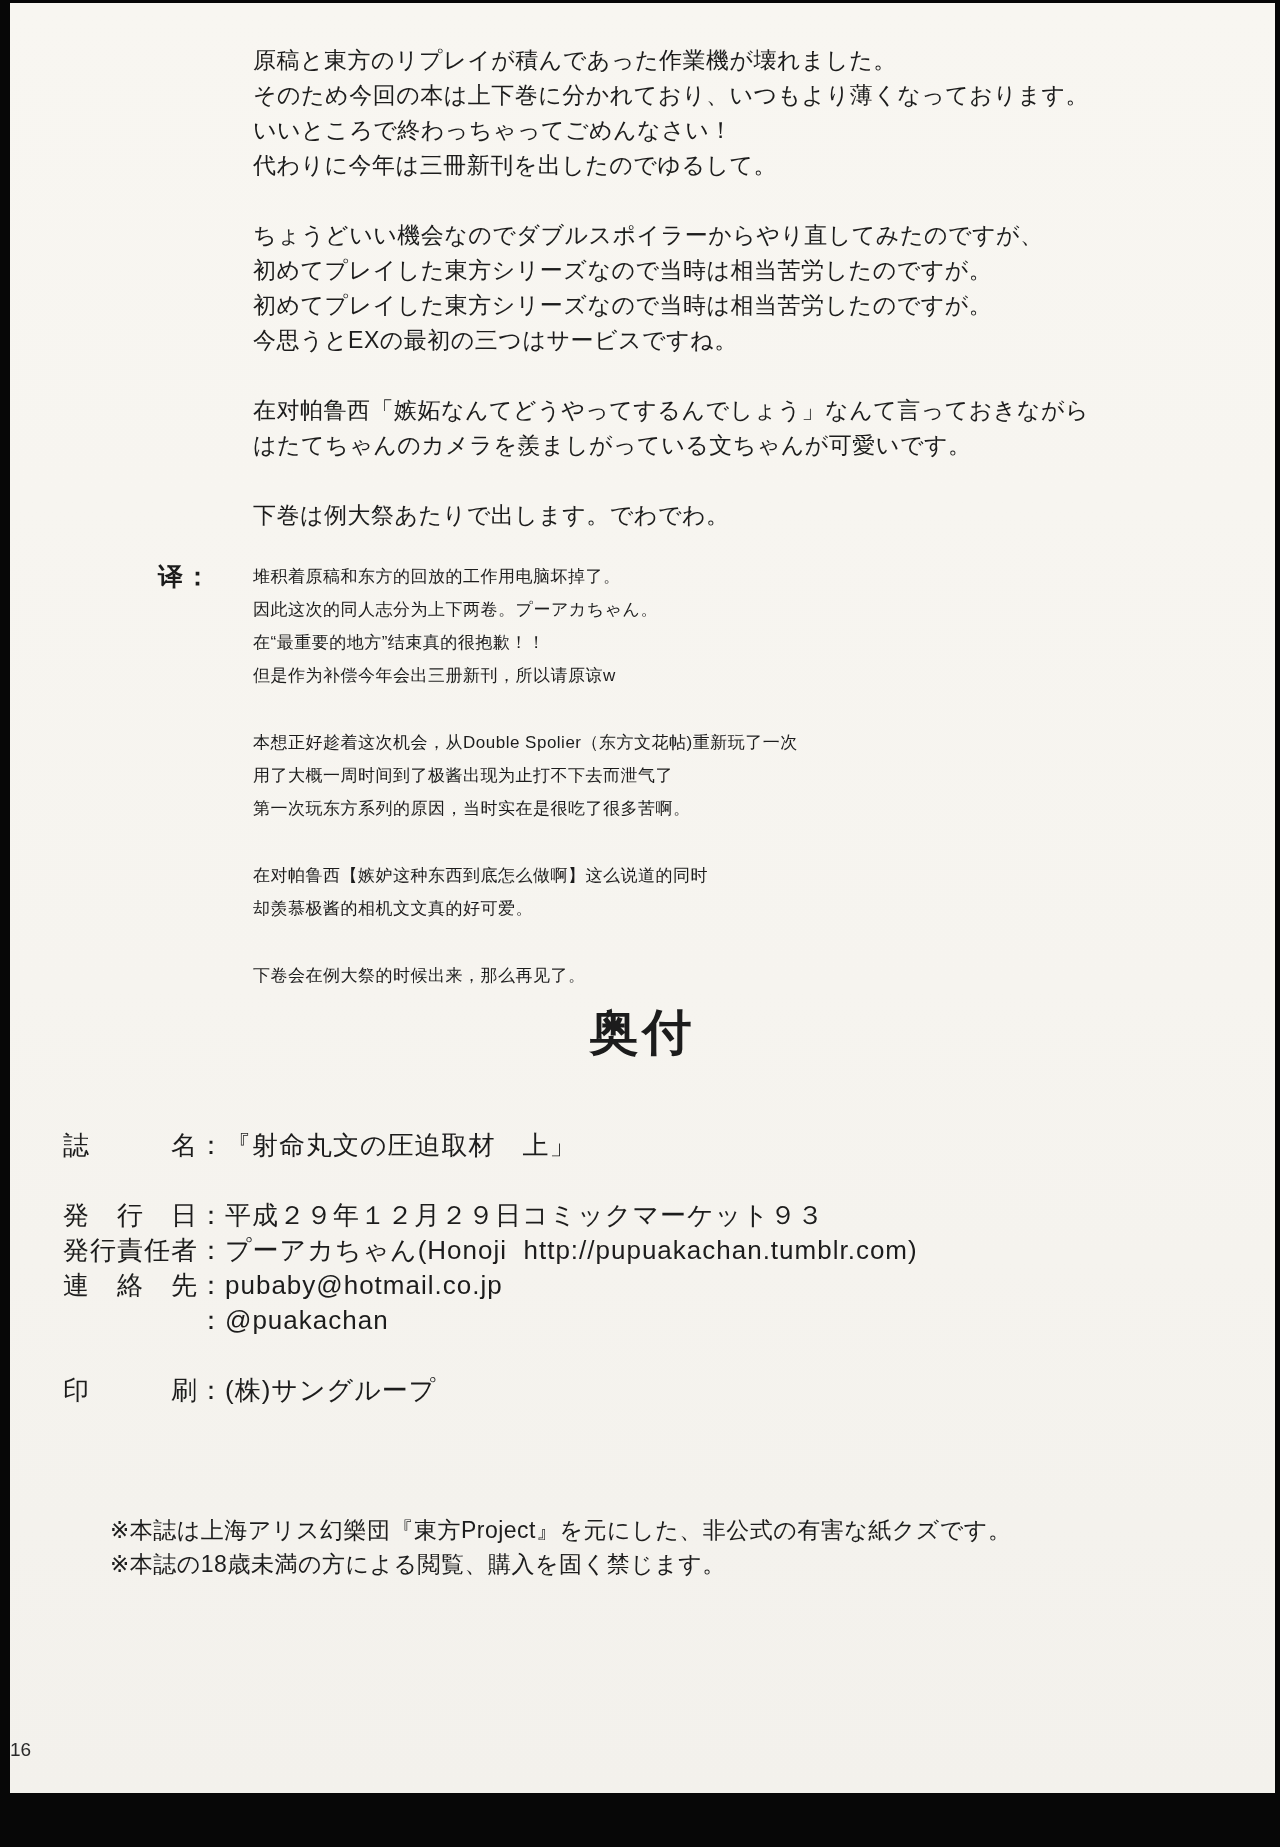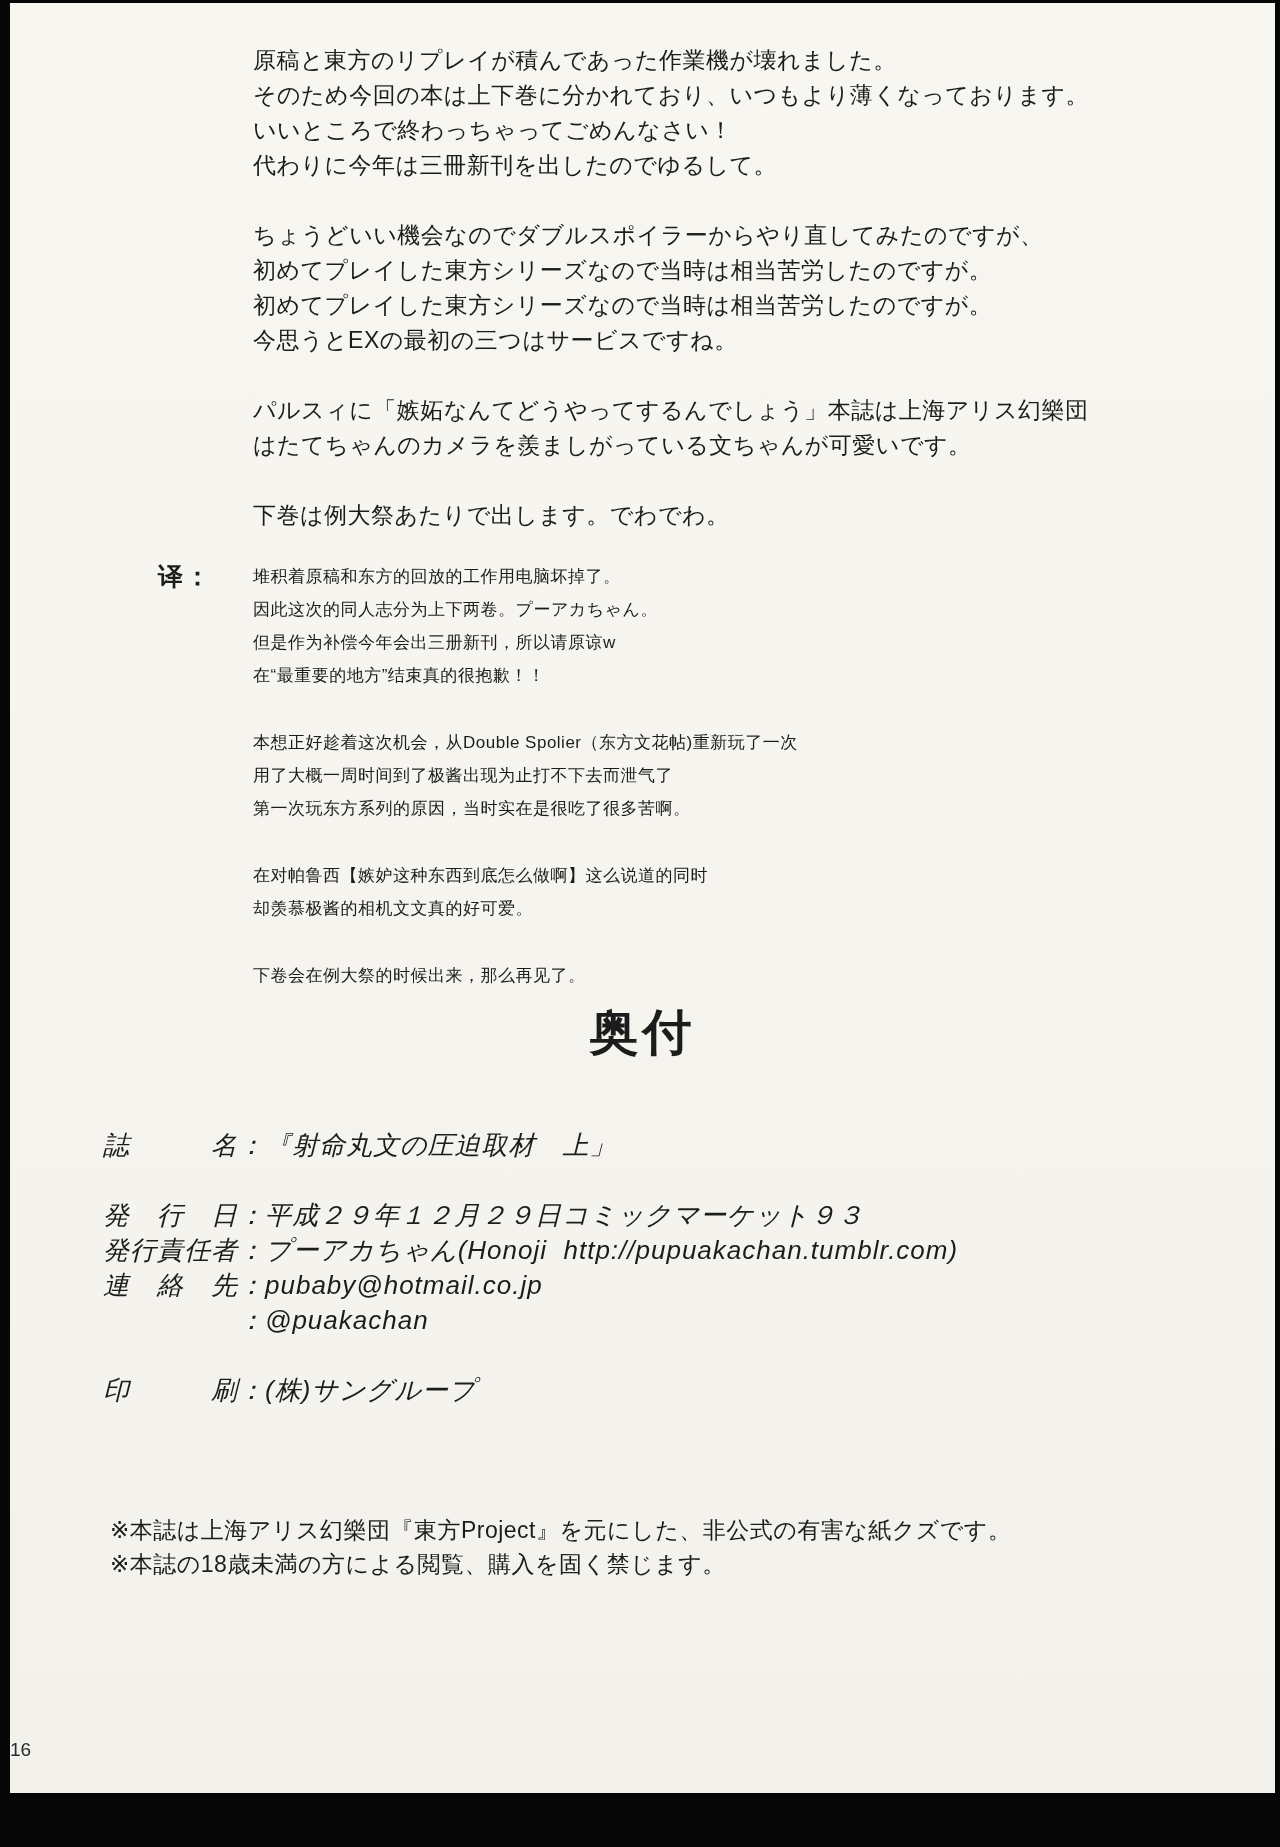--- a/index.html
+++ b/index.html
@@ -61,25 +61,24 @@
     text-align:center;
     font-size:49px;
     font-weight:bold;
     letter-spacing:4px;
     line-height:48px;
   }
 
   
   .colophon{
     margin-top:72px;
-    padding-left:93px;
+    padding-left:53px;
     font-size:26px;
     line-height:35px;
     letter-spacing:1px;
-    font-style:italic;
   }
   .colophon .para{margin-bottom:35px;}
   .colophon .para:last-child{margin-bottom:0;}
 
   
   .disclaimer{
     margin-top:105px;
     padding-left:100px;
     font-size:23px;
     line-height:34px;
@@ -106,36 +105,36 @@
         <div class="line">いいところで終わっちゃってごめんなさい！</div>
         <div class="line">代わりに今年は三冊新刊を出したのでゆるして。</div>
       </div>
       <div class="para">
         <div class="line">ちょうどいい機会なのでダブルスポイラーからやり直してみたのですが、</div>
         <div class="line">初めてプレイした東方シリーズなので当時は相当苦労したのですが。</div>
         <div class="line">初めてプレイした東方シリーズなので当時は相当苦労したのですが。</div>
         <div class="line">今思うとEXの最初の三つはサービスですね。</div>
       </div>
       <div class="para">
-        <div class="line">パルスィに「嫉妬なんてどうやってするんでしょう」本誌は上海アリス幻樂団</div>
+        <div class="line">在对帕鲁西「嫉妬なんてどうやってするんでしょう」なんて言っておきながら</div>
         <div class="line">はたてちゃんのカメラを羨ましがっている文ちゃんが可愛いです。</div>
       </div>
       <div class="para">
         <div class="line">下巻は例大祭あたりで出します。でわでわ。</div>
       </div>
     </div>
 
   <div class="trans-section">
     <div class="trans-label">译：</div>
     <div class="trans-text">
         <div class="para">
           <div class="line">堆积着原稿和东方的回放的工作用电脑坏掉了。</div>
           <div class="line">因此这次的同人志分为上下两卷。プーアカちゃん。</div>
+          <div class="line">在“最重要的地方”结束真的很抱歉！！</div>
           <div class="line">但是作为补偿今年会出三册新刊，所以请原谅w</div>
-          <div class="line">在“最重要的地方”结束真的很抱歉！！</div>
         </div>
         <div class="para">
           <div class="line">本想正好趁着这次机会，从Double Spolier（东方文花帖)重新玩了一次</div>
           <div class="line">用了大概一周时间到了极酱出现为止打不下去而泄气了</div>
           <div class="line">第一次玩东方系列的原因，当时实在是很吃了很多苦啊。</div>
         </div>
         <div class="para">
           <div class="line">在对帕鲁西【嫉妒这种东西到底怎么做啊】这么说道的同时</div>
           <div class="line">却羡慕极酱的相机文文真的好可爱。</div>
         </div>

